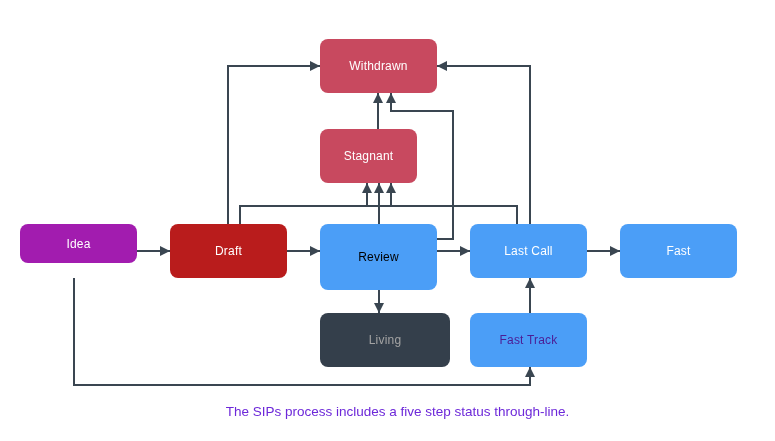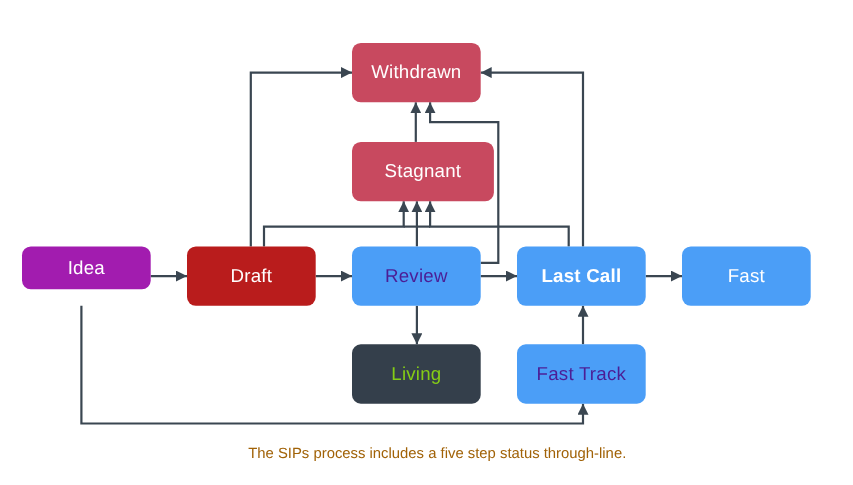--- a/index.html
+++ b/index.html
@@ -16,21 +16,21 @@
     left: 0; top: 0;
     width: 775px; height: 441px;
   }
   .node {
     position: absolute;
     border-radius: 8px;
     color: #ffffff;
     display: flex;
     align-items: center;
     justify-content: center;
-    font-size: 17px;
+    font-size: 12px;
     letter-spacing: 0.2px;
     box-sizing: border-box;
   }
   .caption {
     position: absolute;
     left: 0;
     right: 0;
     top: 404px;
     text-align: center;
     font-size: 13.5px;
@@ -58,22 +58,22 @@
       <polyline points="378,129 378,93" fill="none" stroke="#3A4651" stroke-width="2" marker-end="url(#arrow)"></polyline>
       <polyline points="437,239 453,239 453,111 391,111 391,93" fill="none" stroke="#3A4651" stroke-width="2" marker-end="url(#arrow)"></polyline>
       <polyline points="530,224 530,66 437,66" fill="none" stroke="#3A4651" stroke-width="2" marker-end="url(#arrow)"></polyline>
       <polyline points="379,278 379,313" fill="none" stroke="#3A4651" stroke-width="2" marker-end="url(#arrow)"></polyline>
       <polyline points="530,313 530,278" fill="none" stroke="#3A4651" stroke-width="2" marker-end="url(#arrow)"></polyline>
       <polyline points="74,278 74,385 530,385 530,367" fill="none" stroke="#3A4651" stroke-width="2" marker-end="url(#arrow)"></polyline>
     </svg>
   <div id="nodes-layer">
       <div class="node" style="left: 20px; top: 224px; width: 117px; height: 39px; background: #a21caf; color: rgb(255, 255, 255);">Idea</div>
       <div class="node" style="left: 170px; top: 224px; width: 117px; height: 54px; background: #b91c1c; color: rgb(255, 255, 255);">Draft</div>
-      <div class="node" style="left: 320px; top: 224px; width: 117px; height: 54px; background: rgb(75, 158, 247); color: #4c1d95;">Review</div>
-      <div class="node" style="left: 470px; top: 224px; width: 117px; height: 54px; background: rgb(75, 158, 247); color: rgb(255, 255, 255); font-weight: bold;">Last Call</div>
+      <div class="node" style="left: 320px; top: 224px; width: 117px; height: 66px; background: rgb(75, 158, 247); color: #000000;">Review</div>
+      <div class="node" style="left: 470px; top: 224px; width: 117px; height: 54px; background: rgb(75, 158, 247); color: rgb(255, 255, 255);">Last Call</div>
       <div class="node" style="left: 620px; top: 224px; width: 117px; height: 54px; background: rgb(75, 158, 247); color: rgb(255, 255, 255);">Fast</div>
       <div class="node" style="left: 320px; top: 39px; width: 117px; height: 54px; background: rgb(200, 73, 95); color: rgb(255, 255, 255);">Withdrawn</div>
-      <div class="node" style="left: 320px; top: 129px; width: 129px; height: 54px; background: rgb(200, 73, 95); color: rgb(255, 255, 255);">Stagnant</div>
-      <div class="node" style="left: 320px; top: 313px; width: 117px; height: 54px; background: rgb(52, 63, 75); color: #84cc16;">Living</div>
+      <div class="node" style="left: 320px; top: 129px; width: 97px; height: 54px; background: rgb(200, 73, 95); color: rgb(255, 255, 255);">Stagnant</div>
+      <div class="node" style="left: 320px; top: 313px; width: 130px; height: 54px; background: rgb(52, 63, 75); color: #a3a3a3;">Living</div>
       <div class="node" style="left: 470px; top: 313px; width: 117px; height: 54px; background: rgb(75, 158, 247); color: #4c1d95;">Fast Track</div>
     </div>
-  <div class="caption" style="color: #a16207; margin-left: 20px;">The SIPs process includes a five step status through-line.</div>
+  <div class="caption" style="color: #6d28d9; margin-left: 20px;">The SIPs process includes a five step status through-line.</div>
 </div>
 
 </body></html>

